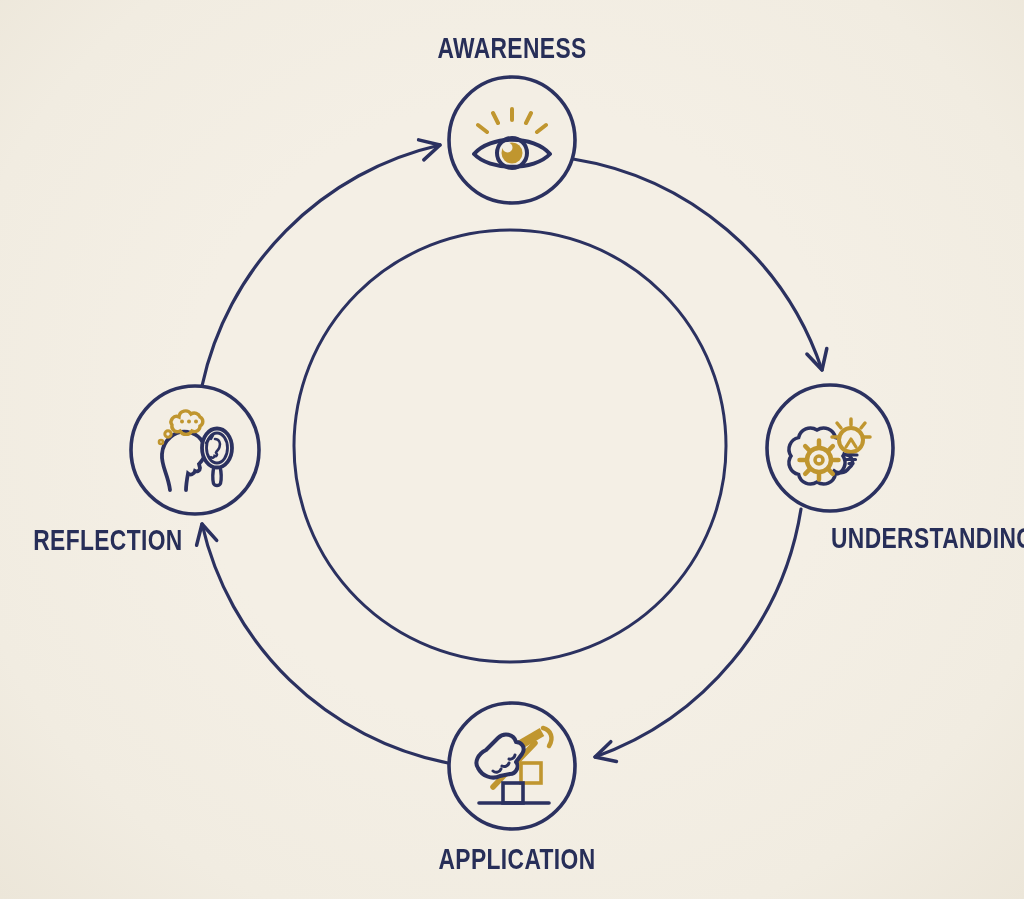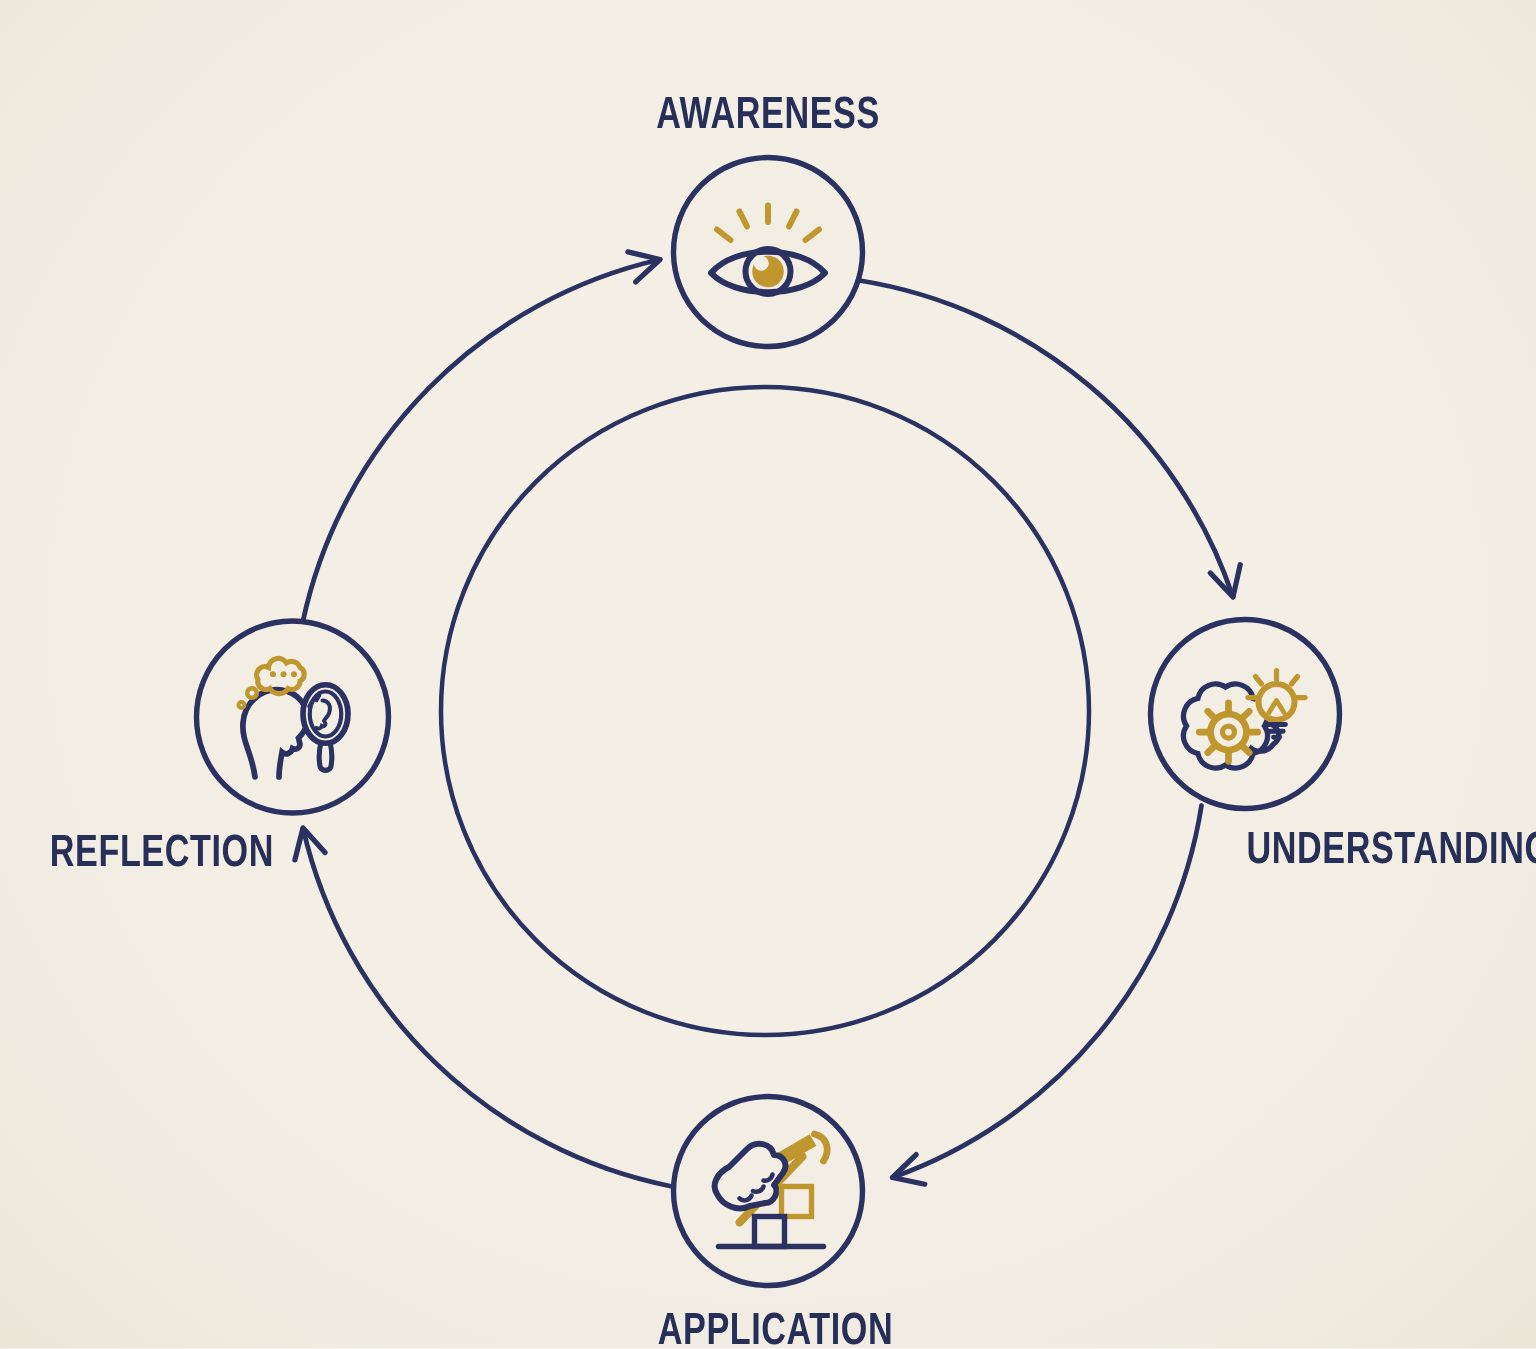--- a/index.html
+++ b/index.html
@@ -1,21 +1,21 @@
 <!DOCTYPE html>
 <html><head>
 <meta charset="utf-8">
 <style>
   html,body{margin:0;padding:0;}
   body{
     width:1024px;height:899px;position:relative;overflow:hidden;
     background:radial-gradient(ellipse at 50% 46%, #f4efe5 45%, #f1ece1 78%, #ece6d9 100%);
     font-family:"Liberation Sans", sans-serif;
   }
-  .stage{position:absolute;inset:0;margin-top:28px;}
+  .stage{position:absolute;inset:0;}
   svg{display:block;}
   .layer{position:absolute;left:0;top:0;}
   .icon{position:absolute;}
   .label{
     position:absolute;
     font-weight:700;
     font-size:30px;
     line-height:30px;
     letter-spacing:0.5px;
     color:#272e58;

